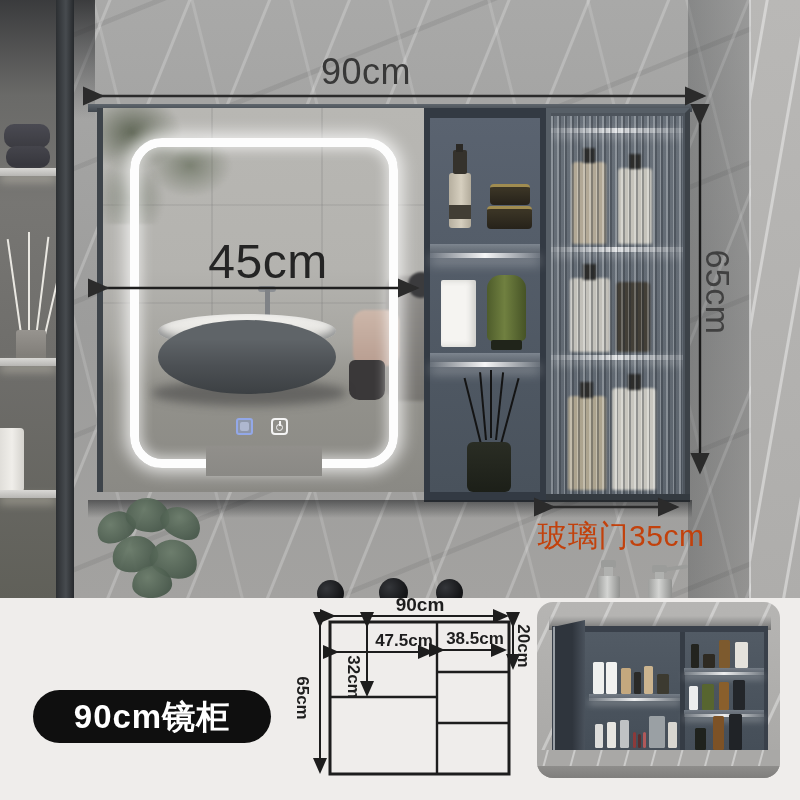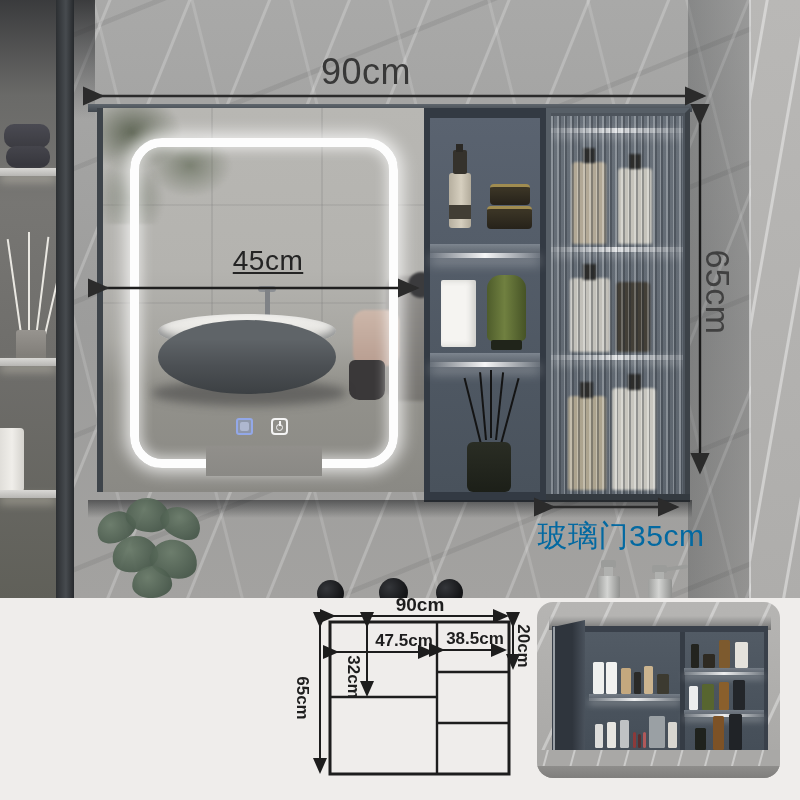--- a/index.html
+++ b/index.html
@@ -253,28 +253,29 @@
         <path d="M0,0 L9,4 L0,8 z" fill="#2b2b2b"></path>
       </marker>
     </defs>
     <line x1="101" y1="96" x2="703" y2="96" stroke="#2b2b2b" stroke-width="2.4" marker-start="url(#ah)" marker-end="url(#ah)"></line>
     <line x1="106" y1="288" x2="416" y2="288" stroke="#1f1f1f" stroke-width="2.4" marker-start="url(#ah)" marker-end="url(#ah)"></line>
     <line x1="700" y1="122" x2="700" y2="471" stroke="#1a1a1a" stroke-width="2.4" marker-start="url(#ah)" marker-end="url(#ah)"></line>
     <line x1="552" y1="507" x2="676" y2="507" stroke="#2b2b2b" stroke-width="2.4" marker-start="url(#ah)" marker-end="url(#ah)"></line>
   </svg>
 
   <div class="abs lbl" style="left:366px;top:72px;font-size:36px;">90cm</div>
-  <div class="abs lbl" style="left:268px;top:261px;font-size:28px;color:#242424;text-decoration:underline;">45cm</div>
+  <div class="abs lbl" style="left:268px;top:261px;font-size:48px;color:#242424;">45cm</div>
   <div class="abs lbl lbl-rot" style="left:717px;top:292px;font-size:34px;color:#404040;">65cm</div>
-  <div class="abs lbl" style="left:621px;top:536px;font-size:30px;color:#0369a1;">玻璃门35cm</div>
+  <div class="abs lbl" style="left:621px;top:536px;font-size:30px;color:#c2410c;">玻璃门35cm</div>
 
   <div class="abs panel">
 
     <div class="abs info">
     </div>
+    <div class="abs badge">90cm镜柜</div>
 
     <div class="abs spec">
       <svg width="250" height="200" viewBox="0 0 250 200">
         <defs>
           <marker id="dh" markerWidth="8" markerHeight="7" refX="6.5" refY="3.5" orient="auto">
             <path d="M0,0 L8,3.5 L0,7 z" fill="#1d1d1d"></path>
           </marker>
         </defs>
         <rect x="45" y="28" width="179" height="152" fill="none" stroke="#1d1d1d" stroke-width="3"></rect>
         <line x1="152" y1="28" x2="152" y2="180" stroke="#1d1d1d" stroke-width="2.4"></line>

